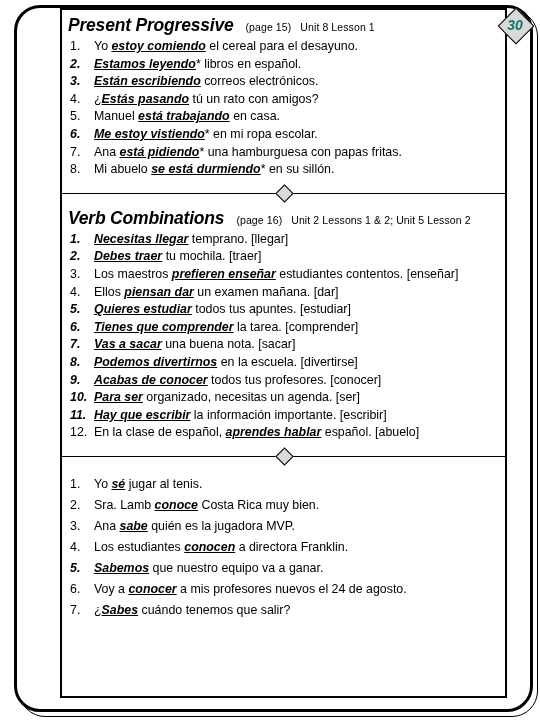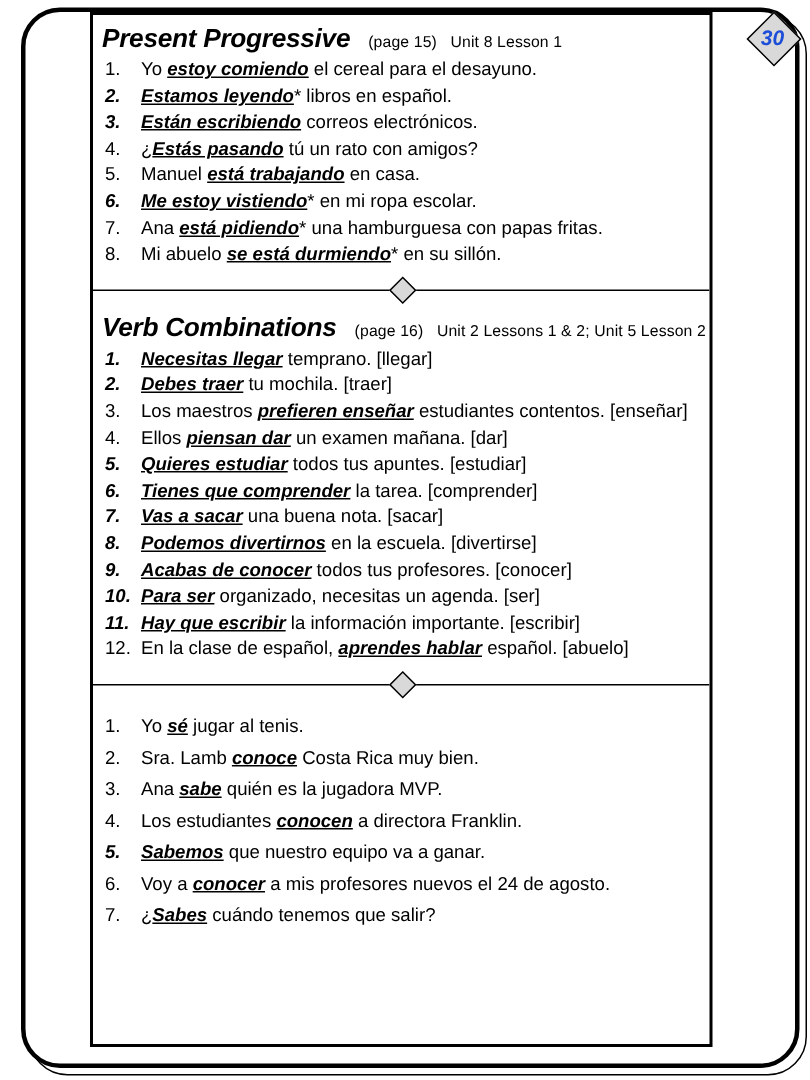--- a/index.html
+++ b/index.html
@@ -39,21 +39,21 @@
     border: 1px solid #000;
     border-radius: 26px;
     background: transparent;
   }
 
   
   #content-box {
     position: absolute;
     left: 60px;
     top: 8px;
-    width: 415px;
+    width: 447px;
     height: 690px;
     box-sizing: border-box;
     border-left: 2px solid #000;
     border-right: 2px solid #000;
     border-top: 2px solid #000;
     border-bottom: 2px solid #000;
     background: #fff;
     padding: 0;
     overflow: hidden;
   }
@@ -170,21 +170,21 @@
     left: 0;
     top: 0;
     width: 34px;
     height: 34px;
     display: flex;
     align-items: center;
     justify-content: center;
     font-size: 14px;
     font-weight: bold;
     font-style: italic;
-    color: #1d4ed8;
+    color: #0f766e;
   }
 </style>
 </head>
 <body>
 
 <div id="slide-frame-shadow"></div>
 <div id="slide-frame"></div>
 
 <div id="content-box">
 

